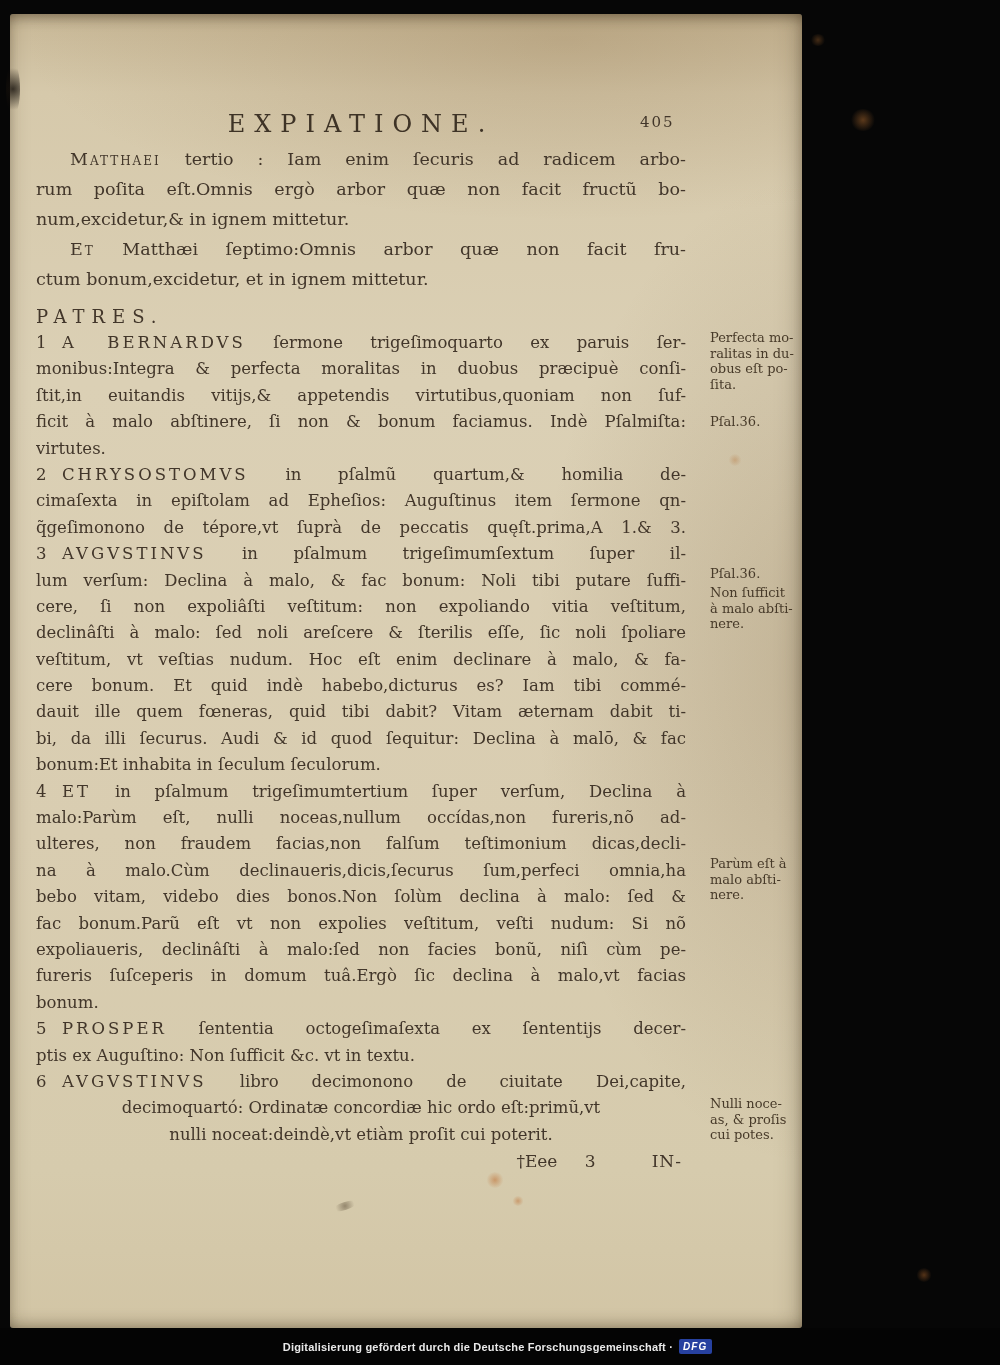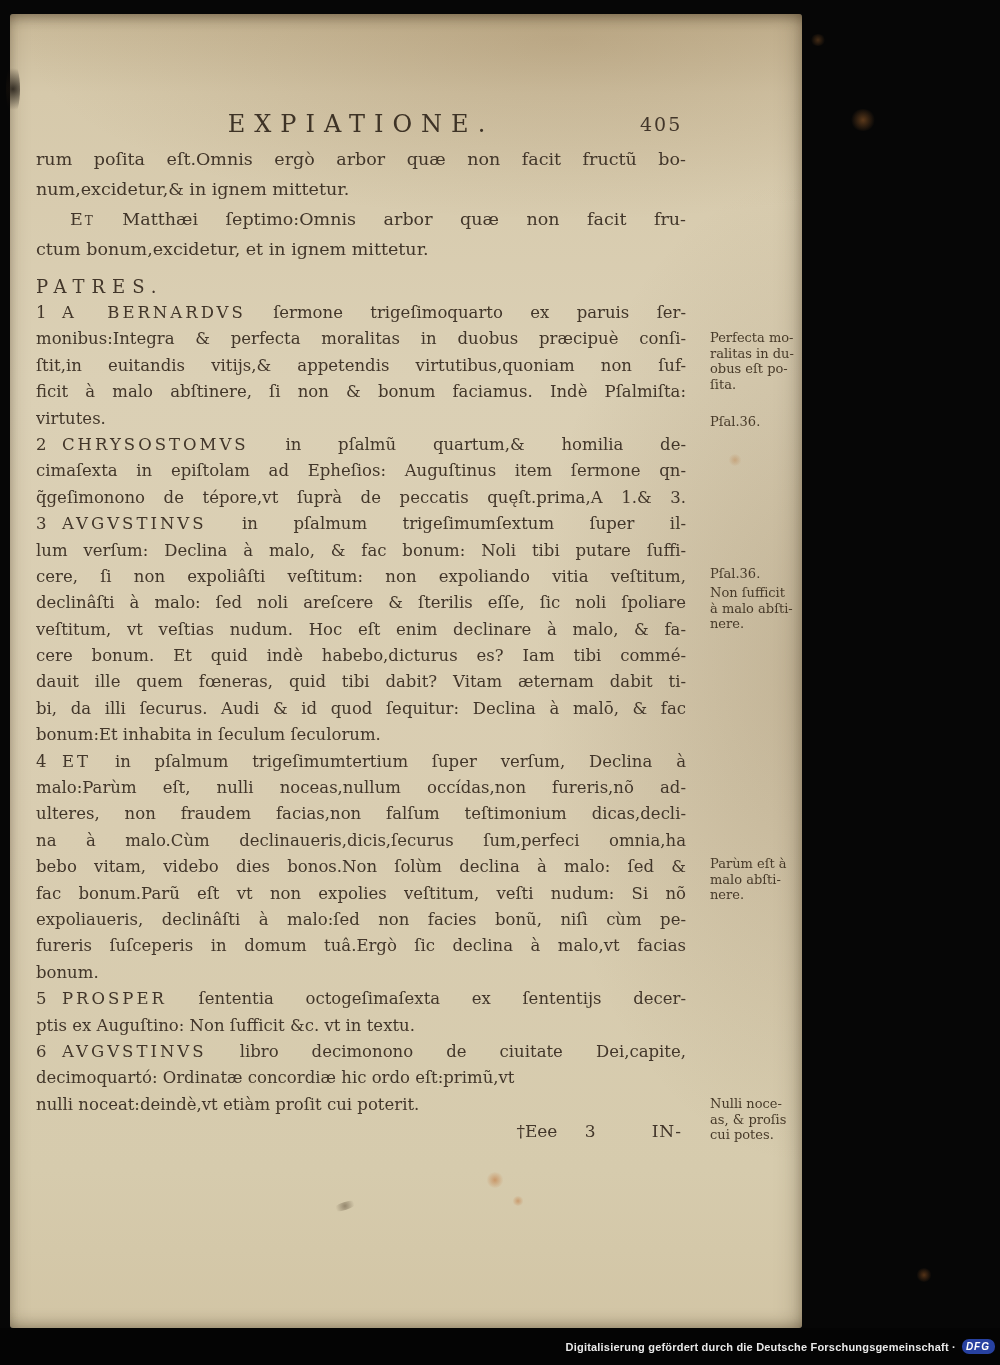--- a/index.html
+++ b/index.html
@@ -23,27 +23,27 @@
     color:#42362a;
   }
   .stain { position:absolute; pointer-events:none; }
 
   .column { position:absolute; left:26px; top:0; width:650px; padding-top:96px; }
   .header-row { position:relative; height:34px; }
   .title {
     display:block; text-align:center; font-size:24px; letter-spacing:9px;
     color:#3e3326; white-space:nowrap;
   }
-  .pagenum { position:absolute; left:604px; top:3px; font-size:19px; letter-spacing:2px; }
+  .pagenum { position:absolute; left:604px; top:3px; font-size:15px; letter-spacing:2px; }
 
   .line { overflow:hidden; text-align:justify; }
   .line::after { content:""; display:inline-block; width:100%; height:0; }
   .line.noj { text-align:left; }
   .line.noj::after { content:none; }
-  .line.center { text-align:left; }
+  .line.center { text-align:center; }
   .line.center::after { content:none; }
 
   .intro { font-size:17.5px; }
   .intro .line { height:30px; line-height:30px; }
   .indent { text-indent:34px; }
   .sc { font-variant:small-caps; letter-spacing:2px; }
 
   .patres {
     height:26px; line-height:26px; margin-top:10px; text-align:left;
     font-size:18px; letter-spacing:7px; white-space:nowrap;
@@ -56,28 +56,28 @@
 
   .sigrow { display:flex; justify-content:flex-end; height:27px; line-height:27px; font-size:17px; }
   .sig { margin-right:56px; word-spacing:22px; }
   .catch { margin-right:4px; letter-spacing:1px; }
 
   .marginalia { position:absolute; left:664px; top:0; width:136px; font-size:13px; color:#473a29; }
   .mnote { position:absolute; left:0; width:130px; line-height:15.5px;margin-left:36px; }
 
   .footer {
     position:absolute; left:0; bottom:0; width:1000px; height:37px; background:#040404;
-    display:flex; align-items:center; justify-content:flex-end;
+    display:flex; align-items:center; justify-content:center;
     font-family:"Liberation Sans", sans-serif;
   }
   .credit { color:#e9e9e9; font-size:11px; font-weight:bold; letter-spacing:.2px; }
   .dfg-logo {
     margin:0 5px 0 6px; background:#2741a0; color:#ffffff;
     font-size:10px; font-weight:bold; font-style:italic; letter-spacing:1px;
-    padding:2px 5px 2px 4px; border-radius:7px;
+    padding:2px 5px 2px 4px; border-radius:2px;
   }
 </style>
 </head>
 <body>
 
 <div class="page">
 
   <div class="stain" style="left:840px;top:95px;width:26px;height:22px;border-radius:50%;background:radial-gradient(circle,rgba(176,108,48,.5),rgba(176,108,48,0) 70%);"></div>
   <div class="stain" style="left:800px;top:20px;width:16px;height:12px;border-radius:50%;background:radial-gradient(circle,rgba(160,100,45,.4),rgba(160,100,45,0) 70%);"></div>
   <div class="stain" style="left:476px;top:1158px;width:18px;height:16px;border-radius:50%;background:radial-gradient(circle,rgba(190,110,50,.55),rgba(190,110,50,0) 70%);"></div>
@@ -88,20 +88,21 @@
   <div class="stain" style="left:-4px;top:48px;width:14px;height:54px;border-radius:50%;background:radial-gradient(circle,rgba(20,15,10,.8),rgba(20,15,10,0) 75%);"></div>
 
   <div class="column">
 
     <div class="header-row">
       <span class="title">EXPIATIONE.</span>
       <span class="pagenum">405</span>
     </div>
 
     <div class="intro">
+      <div class="line indent"><span class="sc">Matthaei</span><span> tertio : Iam enim ſecuris ad radicem arbo-</span></div>
       <div class="line">rum poſita eſt.Omnis ergò arbor quæ non facit fructũ bo-</div>
       <div class="line noj">num,excidetur,&amp; in ignem mittetur.</div>
       <div class="line indent"><span class="sc">Et</span><span> Matthæi ſeptimo:Omnis arbor quæ non facit fru-</span></div>
       <div class="line noj">ctum bonum,excidetur, et in ignem mittetur.</div>
     </div>
 
     <div class="patres">PATRES.</div>
 
     <div class="entries">
 

